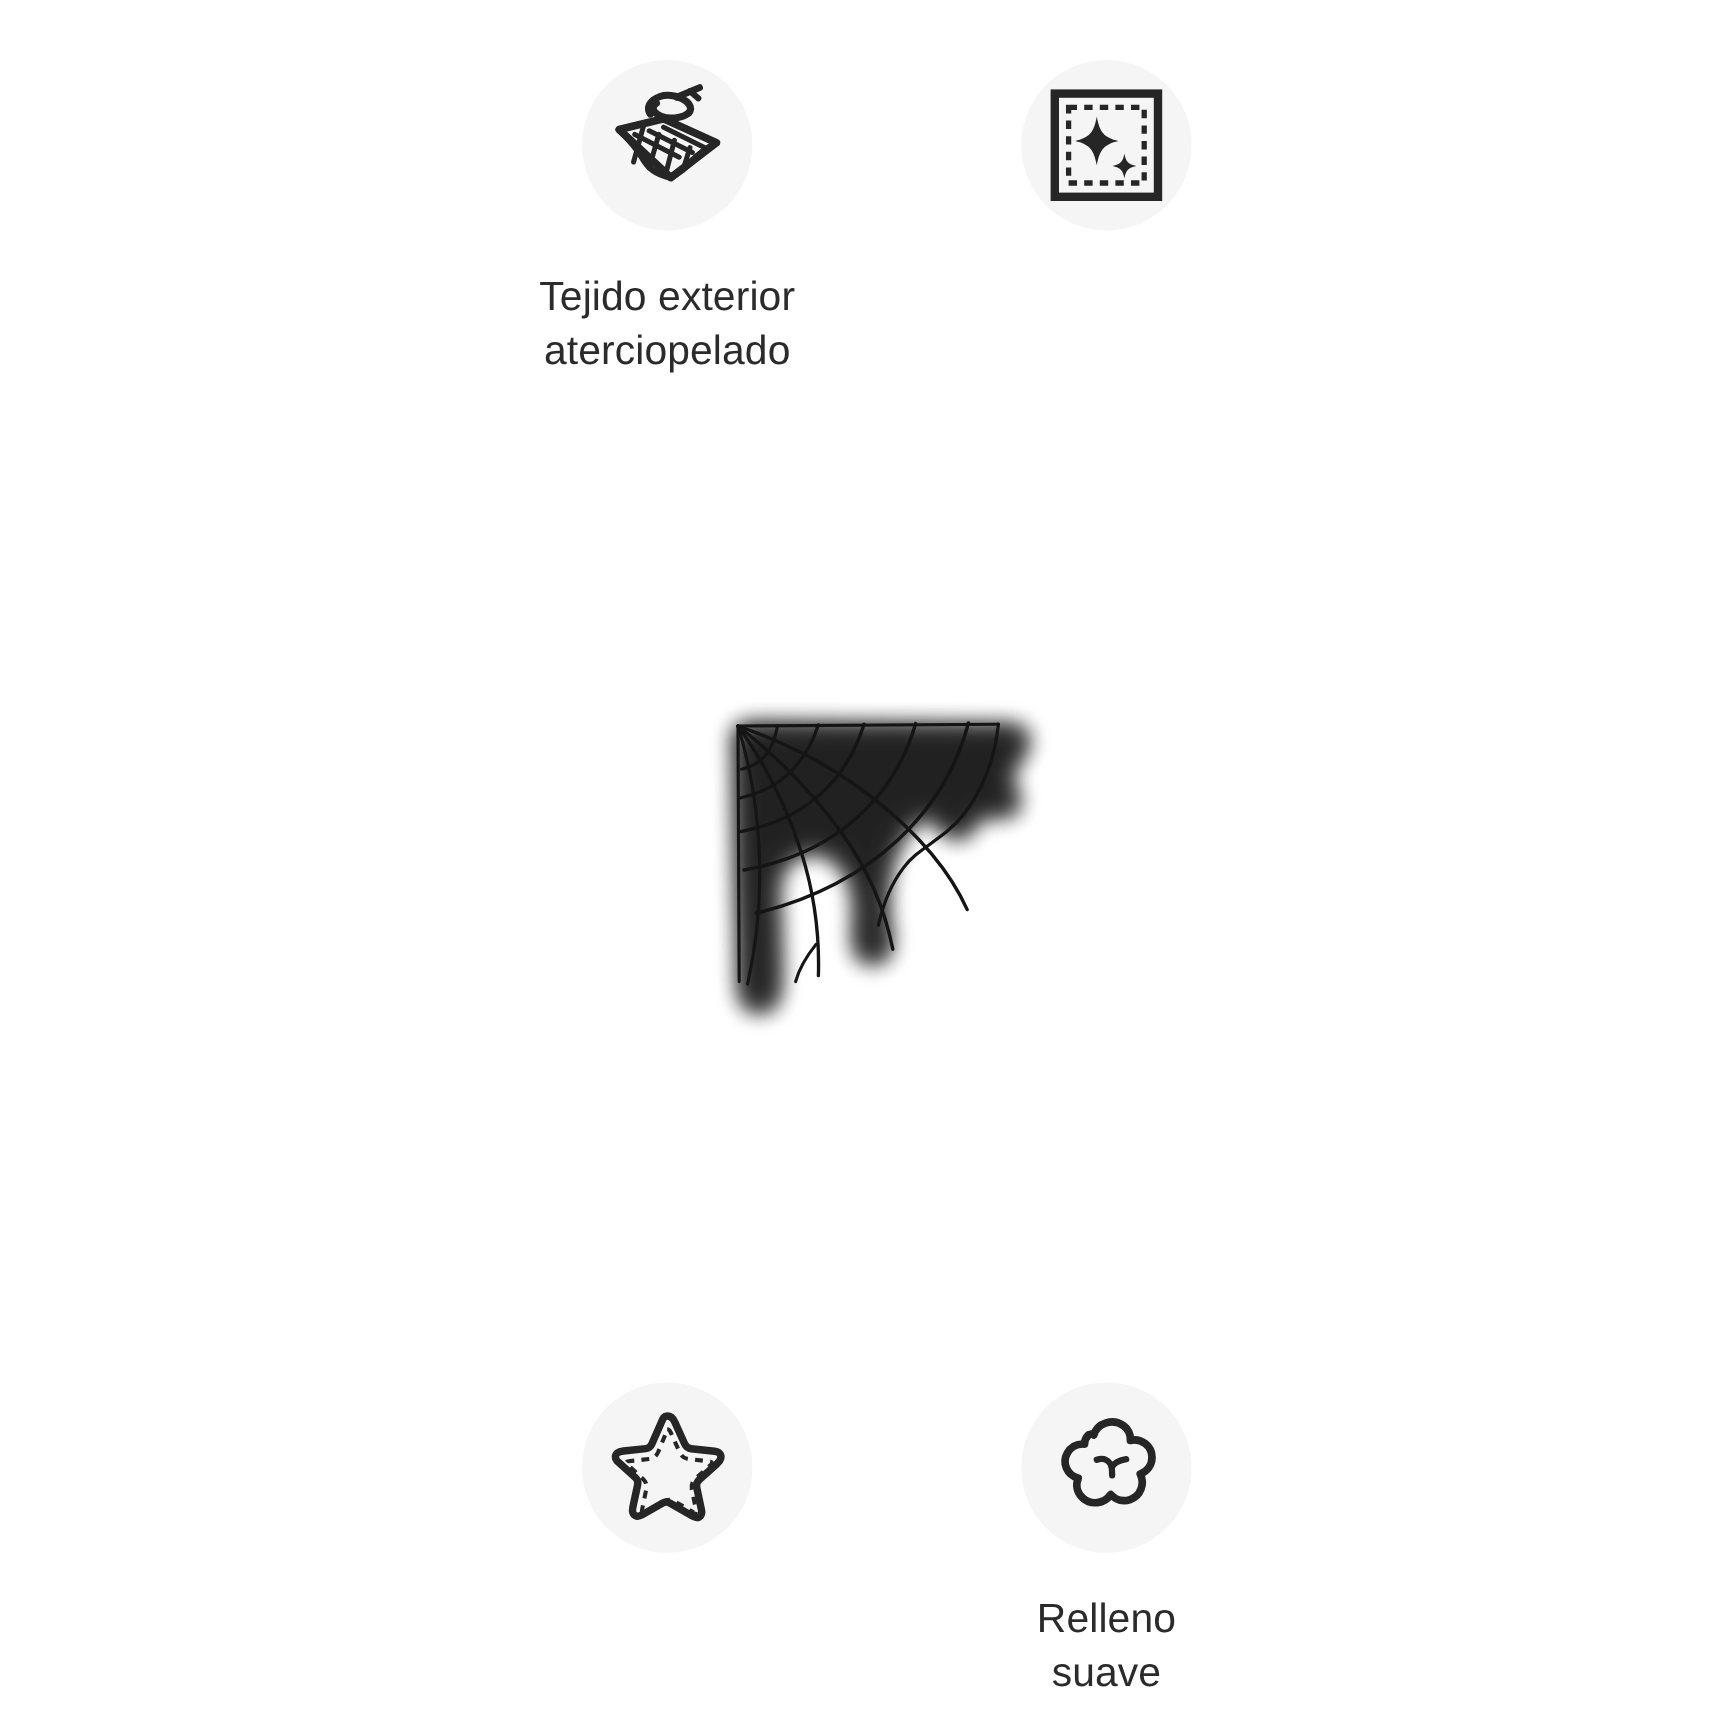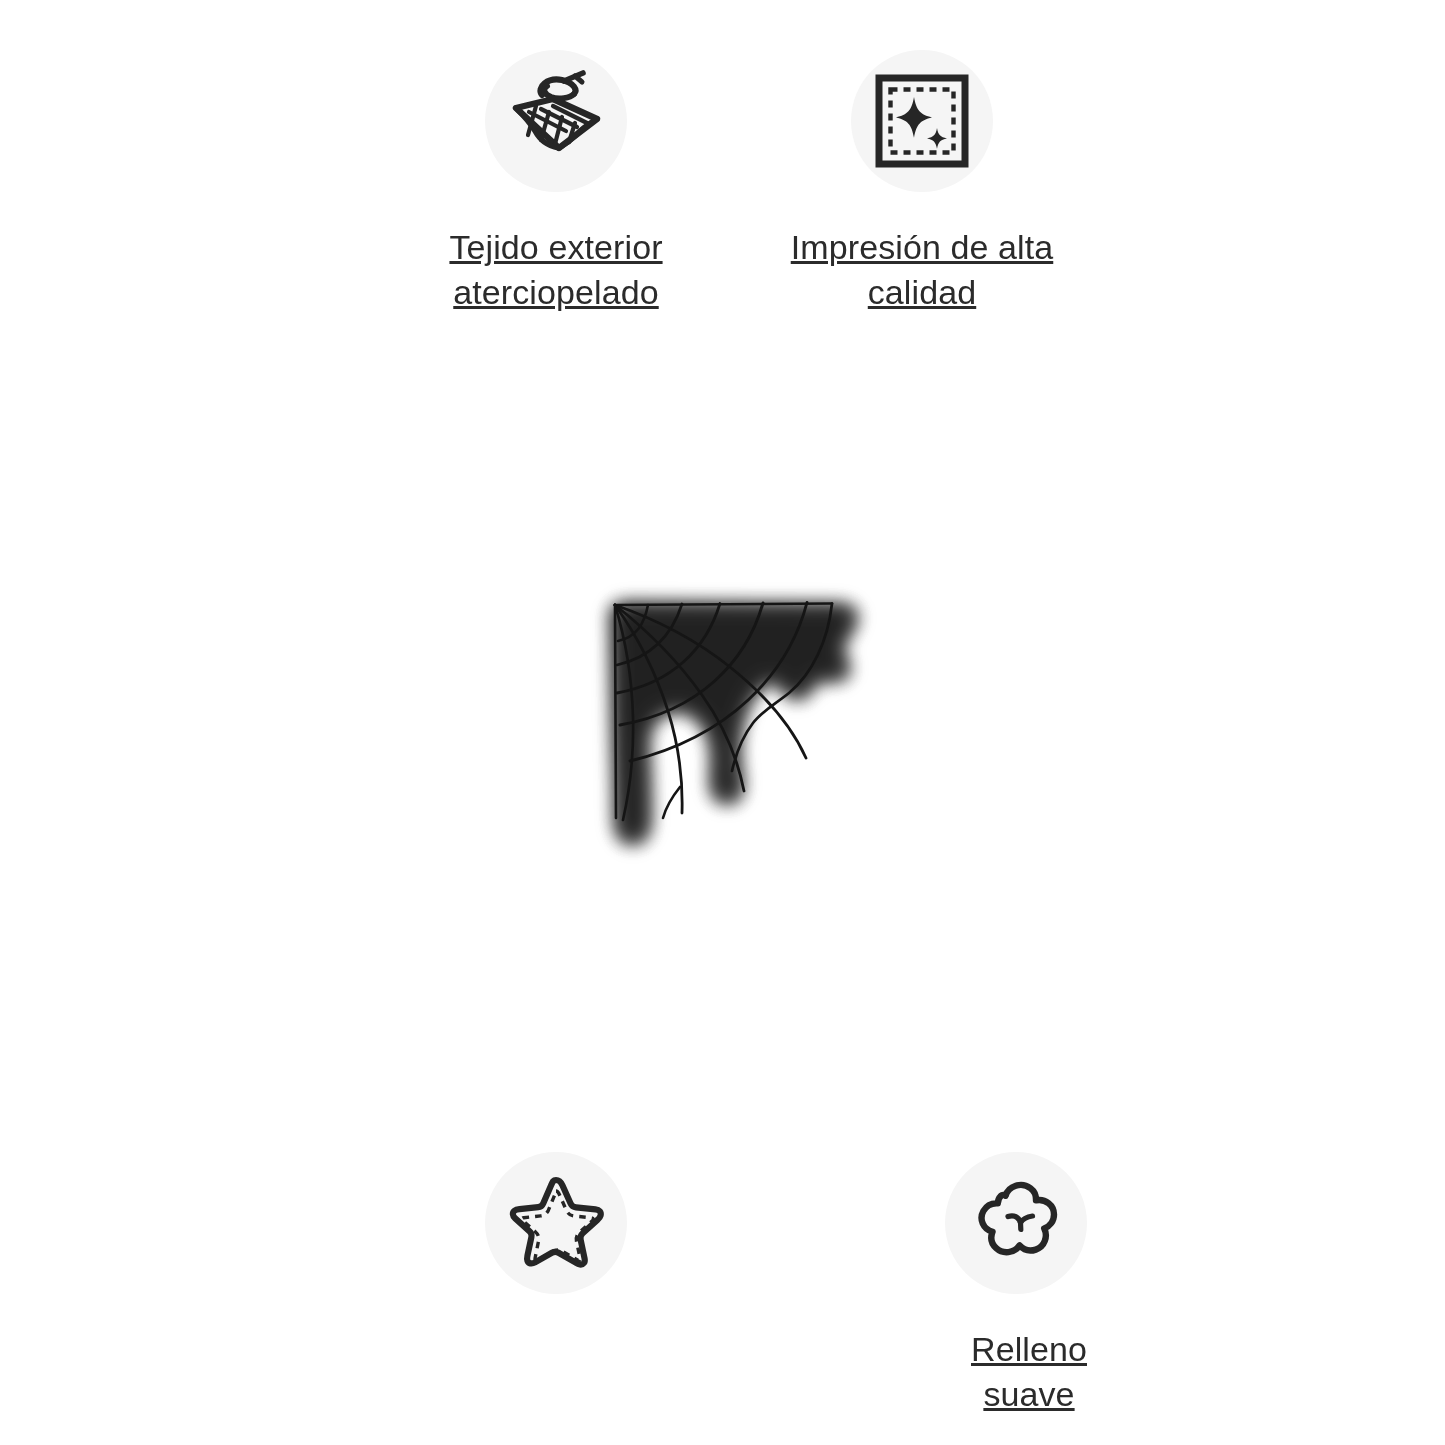--- a/index.html
+++ b/index.html
@@ -26,21 +26,21 @@
   .feature {
     position: absolute;
     width: 330px;
     display: flex;
     flex-direction: column;
     align-items: center;
   }
   .feature-tl { left: 391px;  top: 50px; }
   .feature-tr { left: 757px;  top: 50px; }
   .feature-bl { left: 391px;  top: 1152px; }
-  .feature-br { left: 757px;  top: 1152px; align-items: flex-end; }
+  .feature-br { left: 757px;  top: 1152px; }
 
   .icon-circle {
     width: 142px;
     height: 142px;
     border-radius: 50%;
     background: #f5f5f5;
     display: flex;
     align-items: center;
     justify-content: center;
   }
@@ -48,21 +48,20 @@
 
   .feature-label {
     margin-top: 33px;
     text-align: center;
     font-size: 34px;
     line-height: 1.33;
     font-weight: 400;
     color: #2b2b2b;
     letter-spacing: 0.1px;
     white-space: pre-line;
-    text-decoration: underline;
   }
 
   
   .hero {
     position: absolute;
     left: 560px;
     top: 575px;
     width: 330px;
     height: 300px;
   }
@@ -111,22 +110,20 @@
 
         <rect x="17.5" y="17.5" width="63" height="63" fill="none" stroke="#262626" stroke-width="4.4" stroke-dasharray="7 6"></rect>
 
         <path d="M41 25 C43.4 38.6 47.4 42.6 59 45.4 C47.4 48.2 43.4 52.2 41 65.8
                  C38.6 52.2 34.6 48.2 23 45.4 C34.6 42.6 38.6 38.6 41 25 Z" fill="#262626"></path>
 
         <path d="M64 56 C65.3 63 67.3 65 74 66.4 C67.3 67.8 65.3 69.8 64 76.8
                  C62.7 69.8 60.7 67.8 54 66.4 C60.7 65 62.7 63 64 56 Z" fill="#262626"></path>
       </svg>
     </div>
-    <div class="feature-label">Impresión de alta
-calidad</div>
   </div>
 
   <div class="feature feature-bl">
     <div class="icon-circle">
       <svg width="104" height="104" viewBox="0 0 104 104">
 
         <path d="M52 9
                  C55 9 57 11 58.4 14.2
                  L66.6 32.4
                  C67.7 34.8 69.3 36 72 36.3

